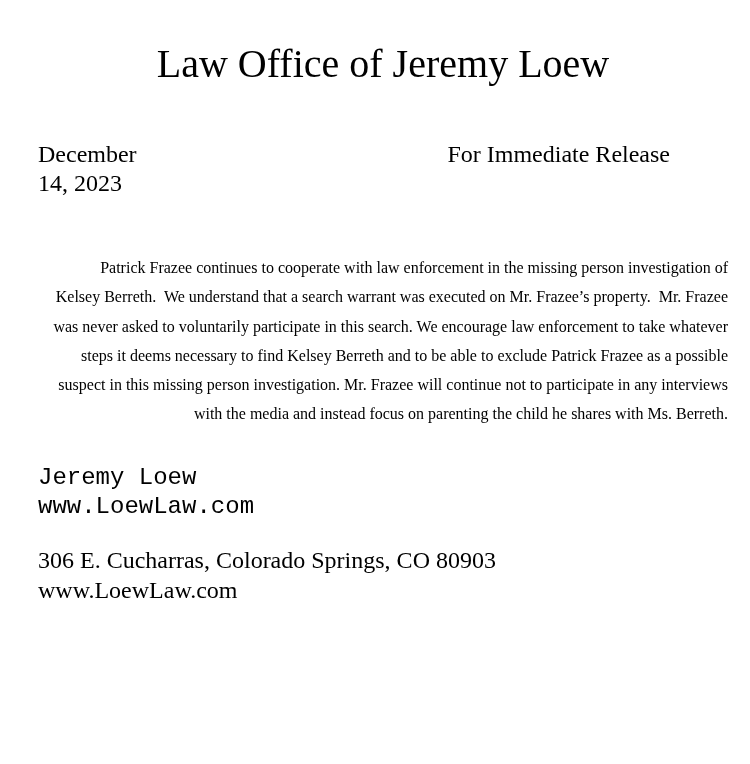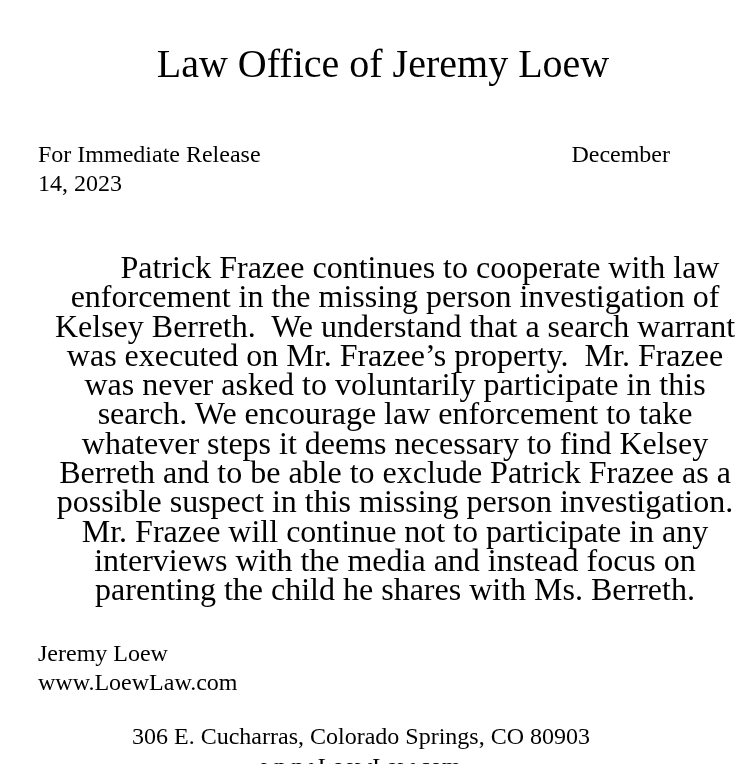--- a/index.html
+++ b/index.html
@@ -31,52 +31,52 @@
     font-size: 24px;
     line-height: 29px;
     width: 690px;
   }
   .dateline-row {
     display: flex;
     justify-content: space-between;
     padding-right: 58px;
   }
   .body-paragraph {
-    margin: 55px 0 0 12px;
+    margin: 55px 0 0 0;
     width: 690px;
-    font-size: 32px;
+    font-size: 16px;
     line-height: 29.3px;
     text-indent: 50px;
     white-space: pre-wrap;
-    text-align: center;
+    text-align: right;
   }
   .signature {
     margin-top: 34px;
     font-size: 24px;
     line-height: 29px;
+    font-family: Liberation Mono, monospace;
   }
   .footer {
     margin-top: 24px;
     width: 646px;
     font-size: 24px;
     line-height: 30px;
-    text-align: center;
   }
 </style>
 </head>
 <body>
 
 <div class="page">
 
   <h1 class="doc-title">Law Office of Jeremy Loew</h1>
 
   <div class="dateline">
     <div class="dateline-row">
+      <span>December</span>
       <span>For Immediate Release</span>
-      <span>December</span>
     </div>
     <div>14, 2023</div>
   </div>
 
   <p class="body-paragraph">Patrick Frazee continues to cooperate with law enforcement in the missing person investigation of Kelsey Berreth.  We understand that a search warrant was executed on Mr. Frazee’s property.  Mr. Frazee was never asked to voluntarily participate in this search. We encourage law enforcement to take whatever steps it deems necessary to find Kelsey Berreth and to be able to exclude Patrick Frazee as a possible suspect in this missing person investigation. Mr. Frazee will continue not to participate in any interviews with the media and instead focus on parenting the child he shares with Ms. Berreth.</p>
 
   <div class="signature">
     <div>Jeremy Loew</div>
     <div>www.LoewLaw.com</div>
   </div>

